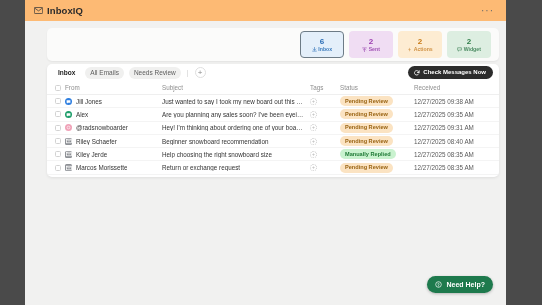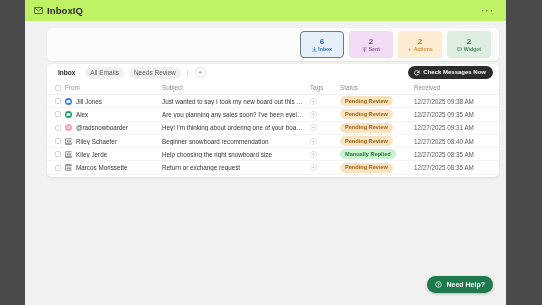--- a/index.html
+++ b/index.html
@@ -17,21 +17,21 @@
   .gutter-right { position: absolute; right: 0; top: 0; width: 36px; height: 305px; background: #4a4a4a; }
 
   .page {
     position: absolute; left: 25px; top: 0; width: 481px; height: 305px;
     background: #f1f1f0; overflow: hidden;
   }
 
   
   .topbar {
     position: relative; height: 21px; width: 100%;
-    background: #bef264; display: flex; align-items: center;
+    background: #fdba74; display: flex; align-items: center;
   }
   .brand { display: flex; align-items: center; gap: 4px; margin-left: 9px; }
   .brand-icon { width: 9px; height: 7px; position: relative; }
   .brand-icon svg { display: block; }
   .brand-name { font-size: 9.5px; font-weight: 700; color: #2b2b2b; letter-spacing: .1px; }
   .topbar-menu {
     position: absolute; right: 10px; top: 50%; transform: translateY(-50%);
     font-size: 10px; letter-spacing: 1px; color: #6a6a6a; line-height: 6px;
     cursor: pointer; padding: 2px 2px;
   }

